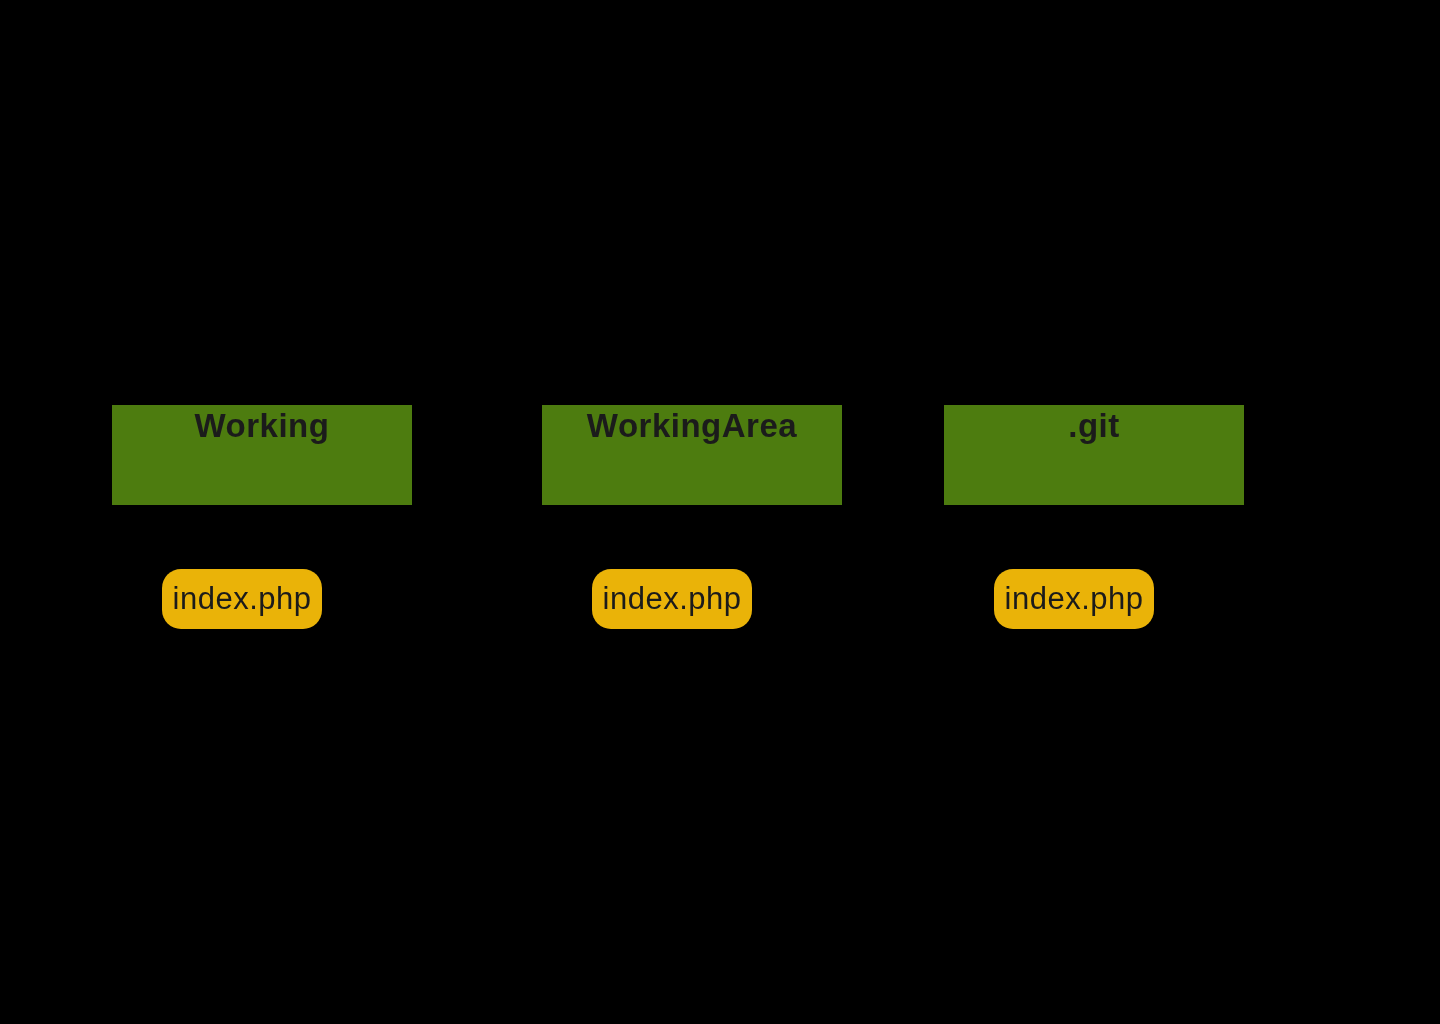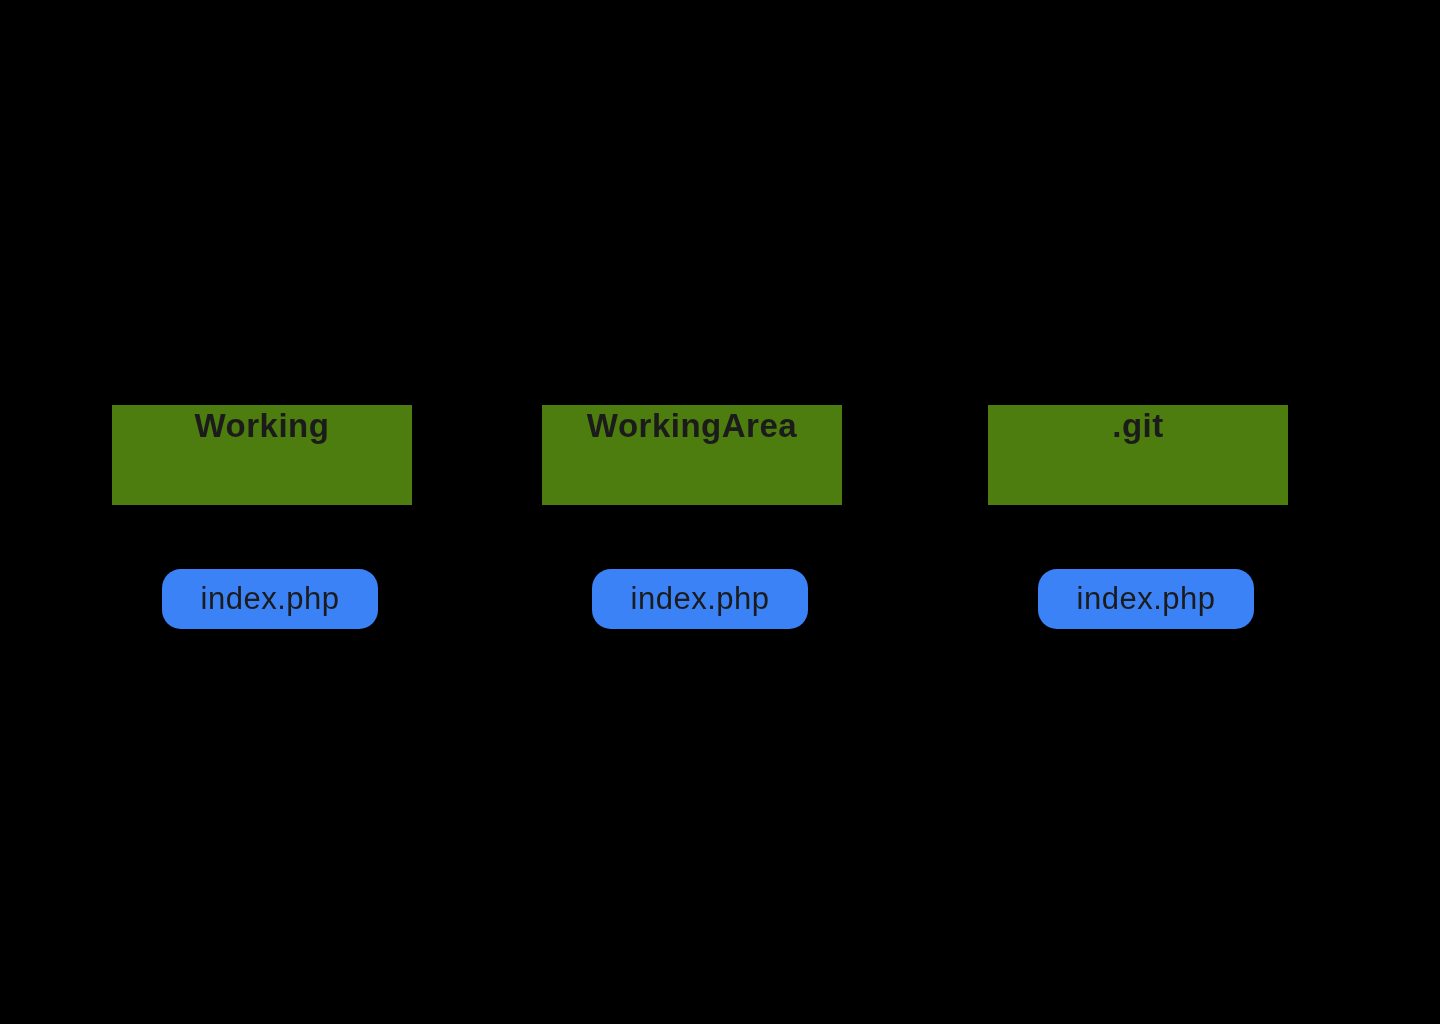--- a/index.html
+++ b/index.html
@@ -19,21 +19,21 @@
     inset: 0;
   }
   .column {
     position: absolute;
     top: 405px;
     width: 300px;
     height: 300px;
   }
   .col-0 { left: 112px; }
   .col-1 { left: 542px; }
-  .col-2 { left: 988px; }
+  .col-2 { left: 944px; }
 
   .stage-box {
     position: absolute;
     top: 0;
     left: 0;
     width: 300px;
     height: 100px;
     background: #4d7c0f;
     display: flex;
     flex-direction: row;
@@ -46,23 +46,23 @@
     font-size: 33px;
     line-height: 42px;
     font-weight: 700;
     letter-spacing: 0.5px;
     color: #1b1b1b;
   }
   .file-pill {
     position: absolute;
     top: 164px; 
     left: 50px;
-    width: 216px;
+    width: 160px;
     height: 60px;
-    background: #3b82f6;
+    background: #eab308;
     border-radius: 19px;
     display: flex;
     align-items: center;
     justify-content: center;
   }
   .file-pill .file-label {
     font-size: 31px;
     font-weight: 400;
     letter-spacing: 0.5px;
     color: #1b1b1b;

